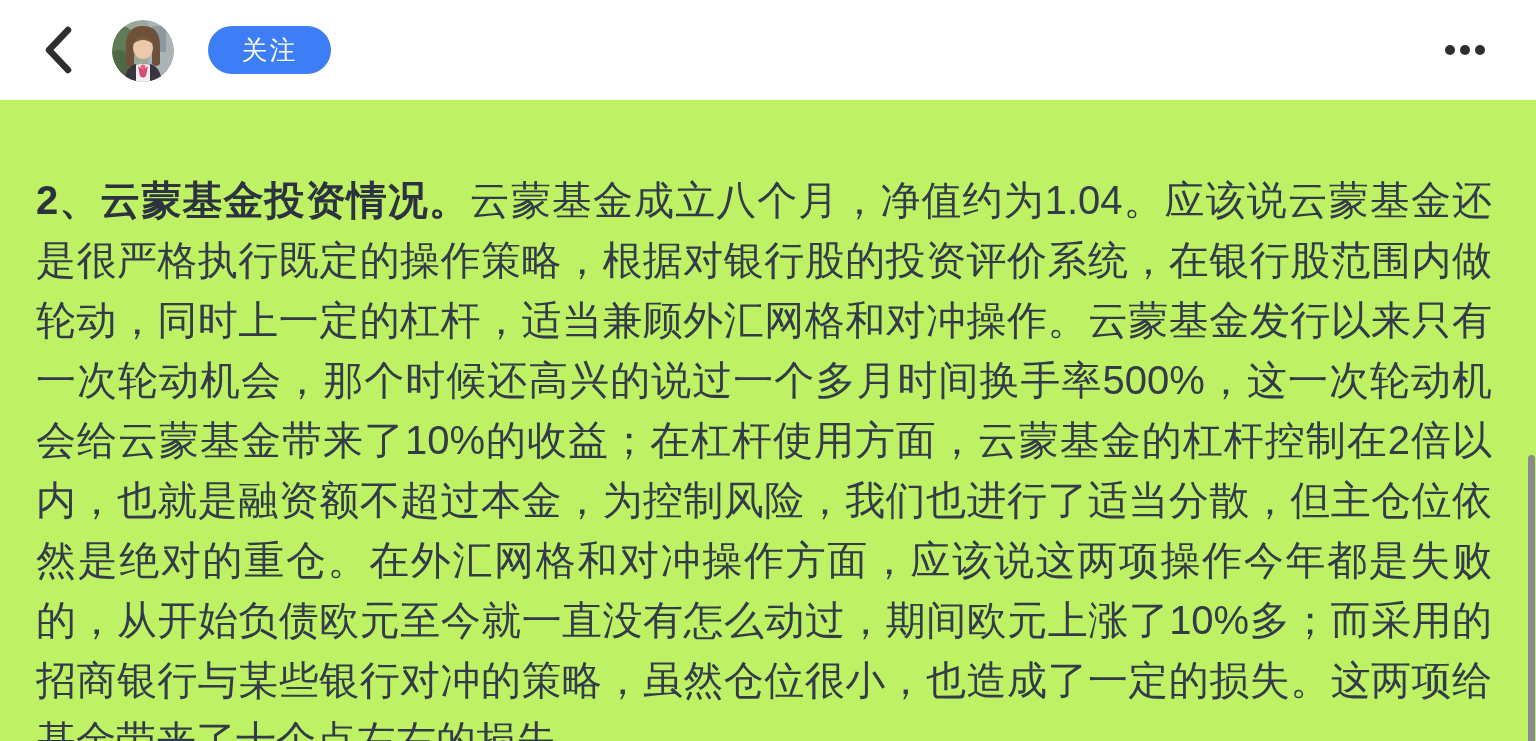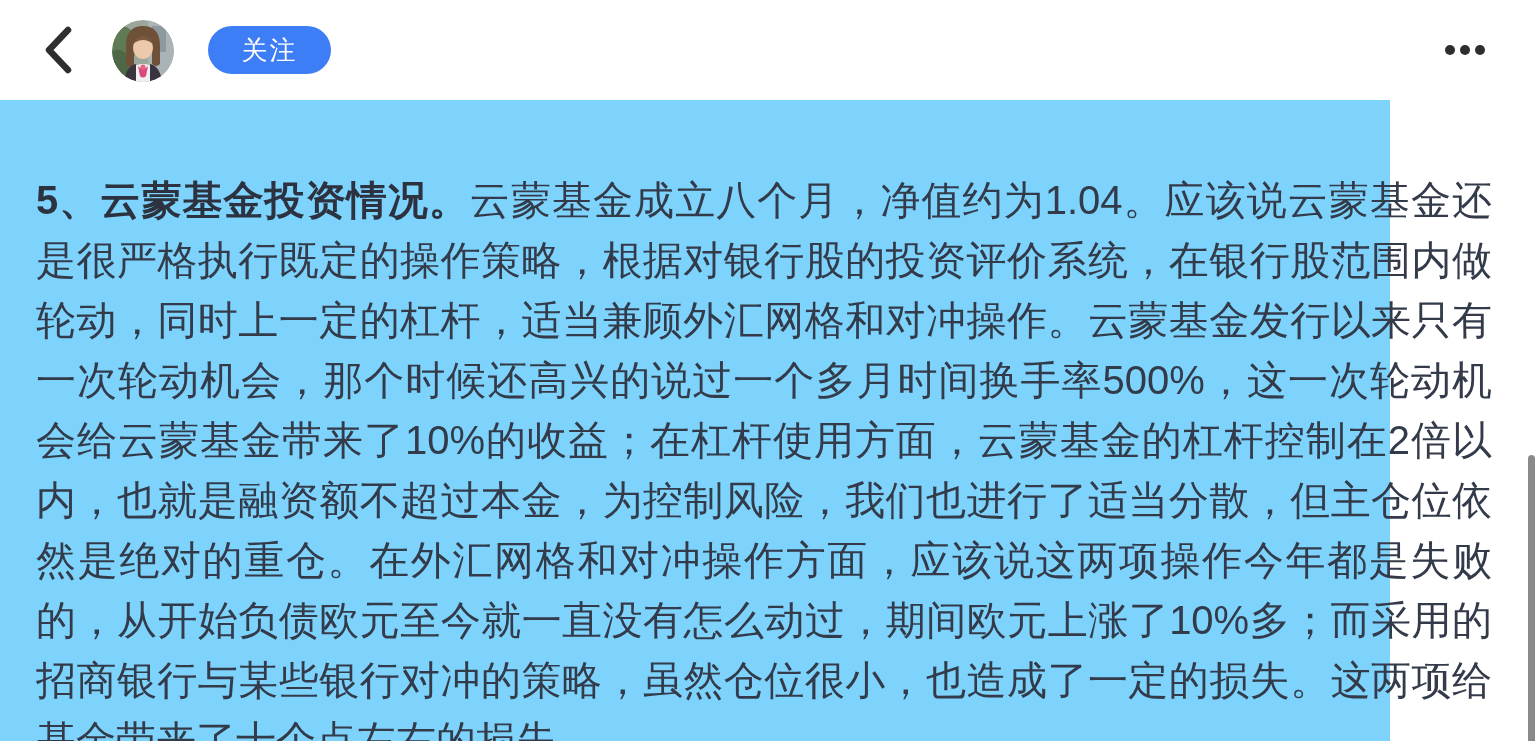--- a/index.html
+++ b/index.html
@@ -2,21 +2,21 @@
 <html><head>
 <meta charset="utf-8">
 <style>
   * { margin: 0; padding: 0; box-sizing: border-box; }
   html, body {
     width: 1536px; height: 741px;
     background: #ffffff;
     overflow: hidden;
     font-family: "Liberation Sans", "DejaVu Sans", sans-serif;
   }
-  .stage { position: relative; width: 1390px; height: 741px; background: #7dd3fc; padding-left: 38px; }
+  .stage { position: relative; width: 1536px; height: 741px; background: #bef264; padding-left: 38px; }
 
   
   .header { position: absolute; left: 0; top: 0; width: 1536px; height: 100px; background: #ffffff; }
 
   .back-btn {
     position: absolute; left: 38px; top: 24px;
     width: 40px; height: 54px;
     display: flex; align-items: center; justify-content: center;
     cursor: pointer; background: none; border: none;
   }
@@ -123,18 +123,18 @@
     <button class="more-btn">
       <span style="display:flex;gap:5px">
         <i></i>
           <i></i>
           <i></i>
       </span>
     </button>
   </div>
 
   <div class="article">
-    <p><b>5、云蒙基金投资情况。</b><span>云蒙基金成立八个月，净值约为1.04。应该说云蒙基金还是很严格执行既定的操作策略，根据对银行股的投资评价系统，在银行股范围内做轮动，同时上一定的杠杆，适当兼顾外汇网格和对冲操作。云蒙基金发行以来只有一次轮动机会，那个时候还高兴的说过一个多月时间换手率500%，这一次轮动机会给云蒙基金带来了10%的收益；在杠杆使用方面，云蒙基金的杠杆控制在2倍以内，也就是融资额不超过本金，为控制风险，我们也进行了适当分散，但主仓位依然是绝对的重仓。在外汇网格和对冲操作方面，应该说这两项操作今年都是失败的，从开始负债欧元至今就一直没有怎么动过，期间欧元上涨了10%多；而采用的招商银行与某些银行对冲的策略，虽然仓位很小，也造成了一定的损失。这两项给基金带来了十个点左右的损失。</span></p>
+    <p><b>2、云蒙基金投资情况。</b><span>云蒙基金成立八个月，净值约为1.04。应该说云蒙基金还是很严格执行既定的操作策略，根据对银行股的投资评价系统，在银行股范围内做轮动，同时上一定的杠杆，适当兼顾外汇网格和对冲操作。云蒙基金发行以来只有一次轮动机会，那个时候还高兴的说过一个多月时间换手率500%，这一次轮动机会给云蒙基金带来了10%的收益；在杠杆使用方面，云蒙基金的杠杆控制在2倍以内，也就是融资额不超过本金，为控制风险，我们也进行了适当分散，但主仓位依然是绝对的重仓。在外汇网格和对冲操作方面，应该说这两项操作今年都是失败的，从开始负债欧元至今就一直没有怎么动过，期间欧元上涨了10%多；而采用的招商银行与某些银行对冲的策略，虽然仓位很小，也造成了一定的损失。这两项给基金带来了十个点左右的损失。</span></p>
   </div>
 
   <div class="scrollbar-thumb"></div>
 
 </div>
 
 </body></html>

